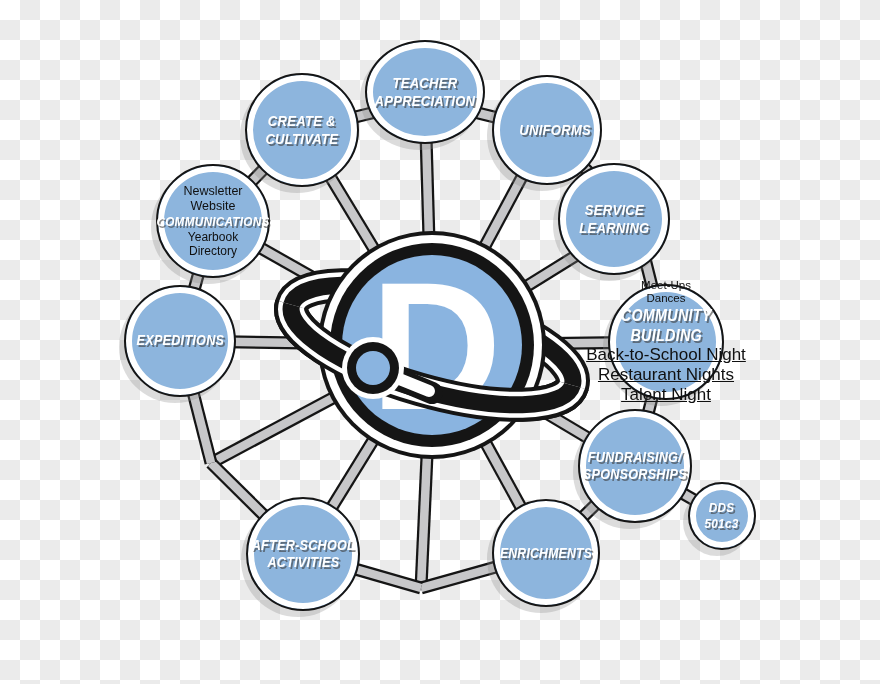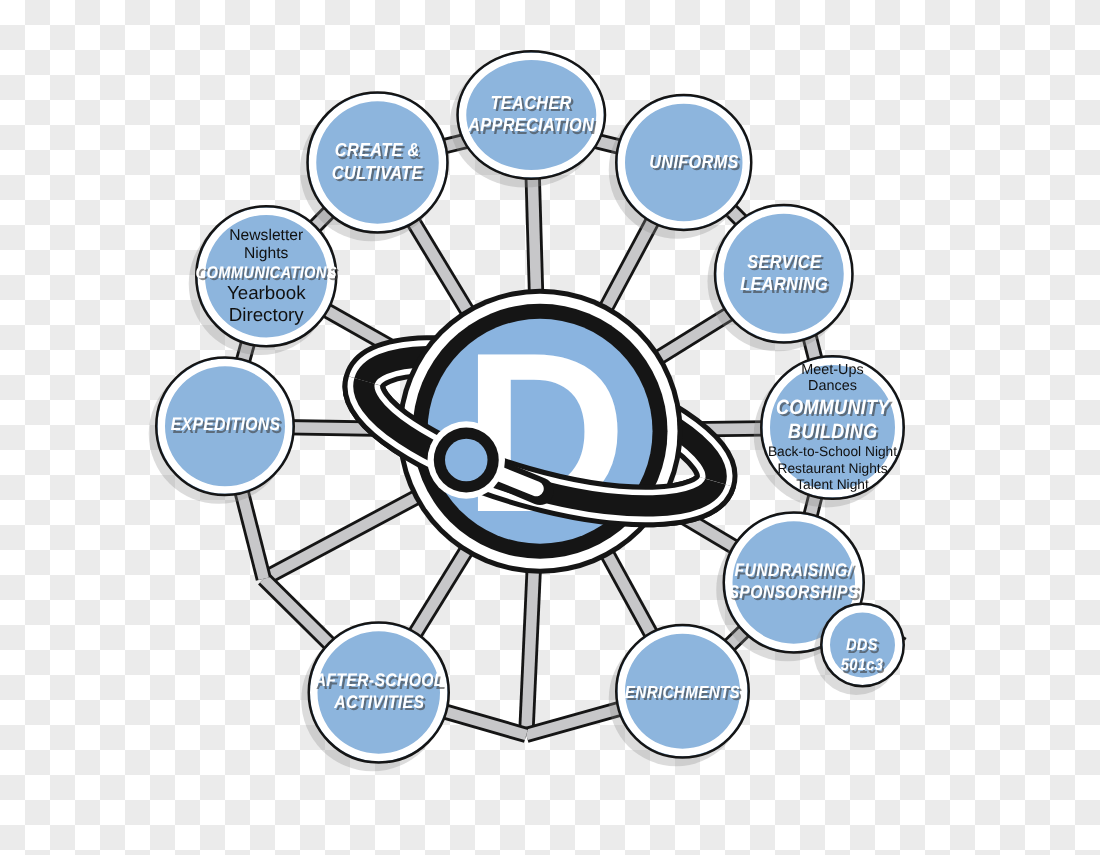--- a/index.html
+++ b/index.html
@@ -151,48 +151,48 @@
         <div class="main" style="font-size: 15px;">
           <div>TEACHER</div>
           <div>APPRECIATION</div>
         </div>
       </div>
       <div class="node blue" style="left: 492px; top: 75px; width: 110px; height: 110px; align-items: flex-end;">
         <div class="main" style="font-size: 15px;">
           <div>UNIFORMS</div>
         </div>
       </div>
-      <div class="node blue" style="left: 571px; top: 163px; width: 112px; height: 112px;">
+      <div class="node blue" style="left: 558px; top: 163px; width: 112px; height: 112px;">
         <div class="main" style="font-size: 15px;">
           <div>SERVICE</div>
           <div>LEARNING</div>
         </div>
       </div>
       <div class="node blue" style="left: 608px; top: 284px; width: 116px; height: 116px;">
         <div class="sub" style="font-size: 11.5px;">
           <div>Meet-Ups</div>
           <div>Dances</div>
         </div>
         <div class="main" style="font-size: 16.5px;">
           <div>COMMUNITY</div>
           <div>BUILDING</div>
         </div>
-        <div class="sub" style="font-size: 11px;">
+        <div class="sub" style="font-size: 17px; text-decoration: underline;">
           <div>Back-to-School Night</div>
           <div>Restaurant Nights</div>
           <div>Talent Night</div>
         </div>
       </div>
       <div class="node blue" style="left: 578px; top: 409px; width: 114px; height: 114px;">
         <div class="main" style="font-size: 14.5px;">
           <div>FUNDRAISING/</div>
           <div>SPONSORSHIPS</div>
         </div>
       </div>
-      <div class="node blue" style="left: 656px; top: 482px; width: 68px; height: 68px; justify-content: flex-end;">
+      <div class="node blue" style="left: 688px; top: 482px; width: 68px; height: 68px;">
         <div class="main" style="font-size: 13.5px;">
           <div>DDS</div>
           <div>501c3</div>
         </div>
       </div>
       <div class="node blue" style="left: 492px; top: 499px; width: 108px; height: 108px;">
         <div class="main" style="font-size: 14px;">
           <div>ENRICHMENTS</div>
         </div>
       </div>
@@ -203,26 +203,26 @@
         </div>
       </div>
       <div class="node blue" style="left: 124px; top: 285px; width: 112px; height: 112px;">
         <div class="main" style="font-size: 14.5px;">
           <div>EXPEDITIONS</div>
         </div>
       </div>
       <div class="node blue" style="left: 156px; top: 164px; width: 114px; height: 114px;">
         <div class="sub" style="font-size: 12.5px;">
           <div>Newsletter</div>
-          <div>Nights</div>
+          <div>Website</div>
         </div>
         <div class="main" style="font-size: 13.5px;">
           <div>COMMUNICATIONS</div>
         </div>
-        <div class="sub" style="font-size: 15px;">
+        <div class="sub" style="font-size: 12px;">
           <div>Yearbook</div>
           <div>Directory</div>
         </div>
       </div>
       <div class="node blue" style="left: 245px; top: 73px; width: 114px; height: 114px;">
         <div class="main" style="font-size: 15px;">
           <div>CREATE &amp;</div>
           <div>CULTIVATE</div>
         </div>
       </div>

